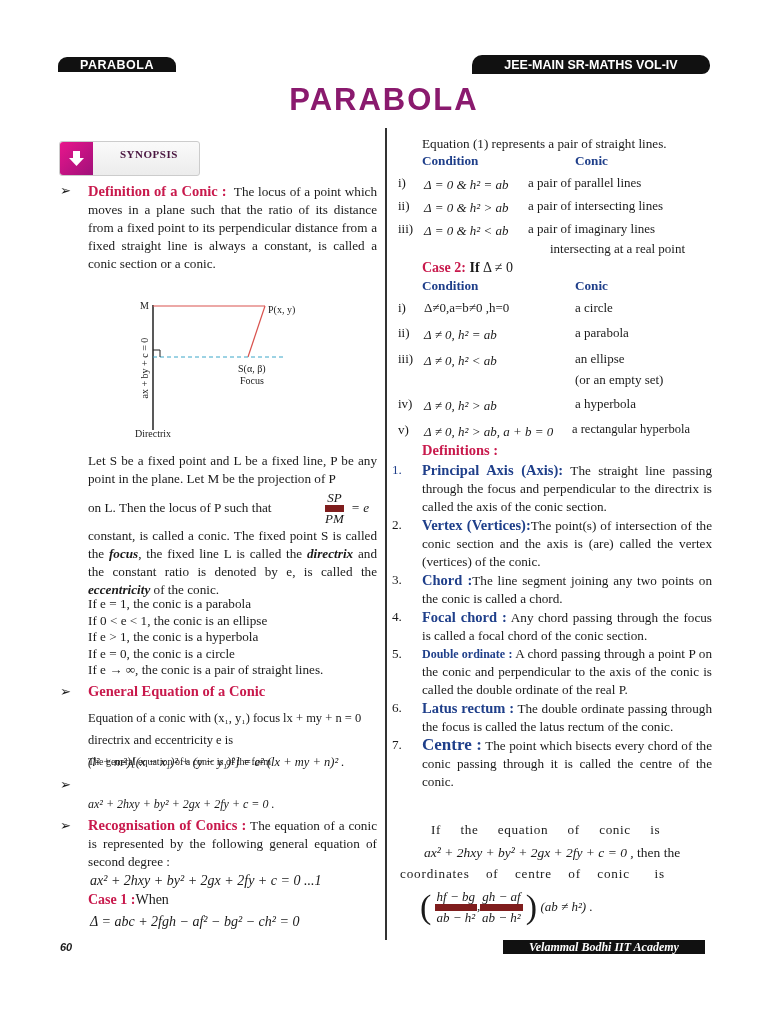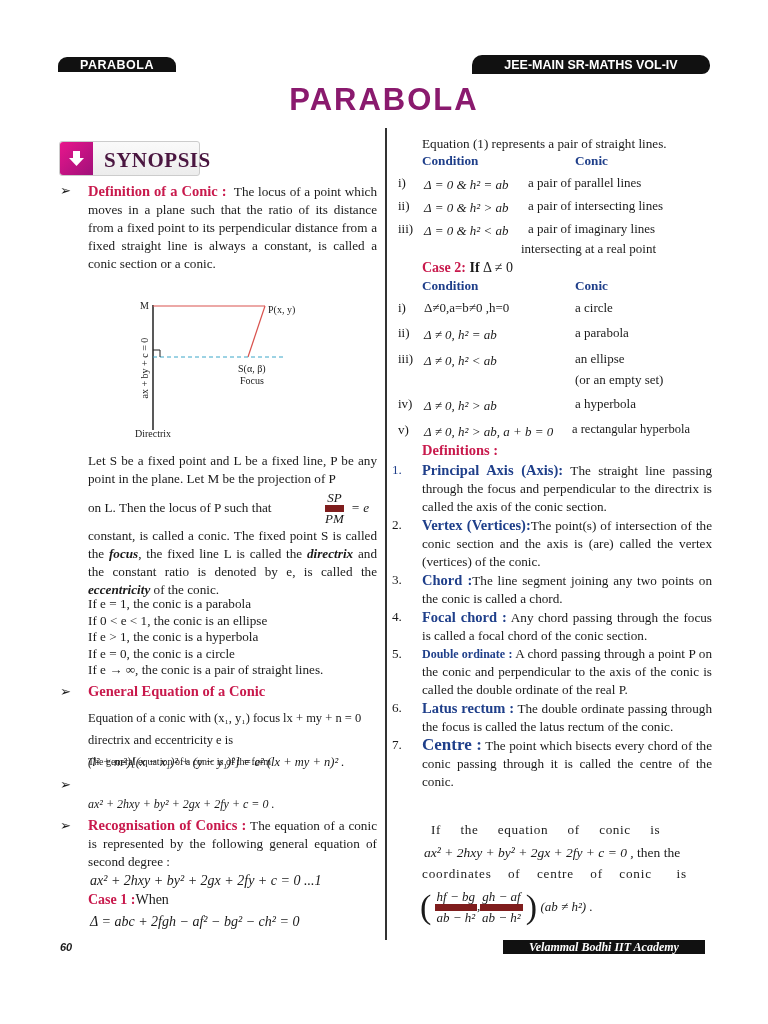--- a/index.html
+++ b/index.html
@@ -13,21 +13,21 @@
                border-radius:10px 10px 8px 0; font-family:"Liberation Sans", sans-serif; font-weight:bold;
                font-size:12.5px; text-align:center; line-height:20px; }
   .title { left:0; width:768px; top:82px; text-align:center; font-family:"Liberation Sans", sans-serif;
            font-weight:bold; font-size:31px; color:#8a1a6e; letter-spacing:2px; }
   .divider-v { left:385px; top:128px; width:1.5px; height:812px; background:#333; }
   .synopsis { left:59px; top:141px; width:139px; height:33px; border:1px solid #ccc; border-radius:3px;
               background:linear-gradient(#fafafa,#ececec); }
   .synopsis .ico { position:absolute; left:0; top:0; width:33px; height:33px;
                    background:linear-gradient(135deg,#e8168c,#a0107a); border-radius:3px 0 0 3px; }
   .synopsis .ico svg { position:absolute; left:9px; top:9px; }
-  .synopsis .lbl { position:absolute; left:44px; top:6px; font-weight:bold; font-size:21px; color:#4a1640; letter-spacing:0.5px; }
+  .synopsis .lbl { position:absolute; left:60px; top:6px; font-weight:bold; font-size:11px; color:#4a1640; letter-spacing:0.5px; }
   .red { color:#c8194c; font-weight:bold; }
   .blue { color:#1f3f8a; font-weight:bold; }
   .pink { color:#c8194c; font-weight:bold; }
   .para { line-height:18px; text-align:justify; }
   .m { font-style:italic; }
   .footer-page { left:60px; top:941px; font-family:"Liberation Sans", sans-serif; font-weight:bold;
                  font-style:italic; font-size:11px; }
   .footer-brand { left:503px; top:940px; width:202px; height:14px; background:#111; color:#fff;
                   font-weight:bold; font-style:italic; font-size:12px; text-align:center; line-height:14px; }
   .row { position:absolute; font-size:13px; }
@@ -134,21 +134,21 @@
 <div class="row m" style="left:424px; top:177px;">Δ = 0 &amp; h² = ab</div>
 <div class="row" style="left:528px; top:175px;">a pair of parallel lines</div>
 
 <div class="row" style="left:398px; top:198px;"><span>ii)</span></div>
 <div class="row m" style="left:424px; top:200px;">Δ = 0 &amp; h² &gt; ab</div>
 <div class="row" style="left:528px; top:198px;">a pair of intersecting lines</div>
 
 <div class="row" style="left:398px; top:221px;"><span>iii)</span></div>
 <div class="row m" style="left:424px; top:223px;">Δ = 0 &amp; h² &lt; ab</div>
 <div class="row" style="left:528px; top:221px;">a pair of imaginary lines</div>
-<div class="row" style="left:521px; top:241px;">intersecting at a real point</div>
+<div class="row" style="left:550px; top:241px;">intersecting at a real point</div>
 
 <div class="abs" style="left:422px; top:260px; font-size:14px;">
   <span class="pink">Case 2:</span>
   <b>If</b>
   <span>Δ ≠ 0</span>
 </div>
 <div class="abs blue" style="left:422px; top:278px;">Condition</div>
 <div class="abs blue" style="left:575px; top:278px;">Conic</div>
 
 <div class="row" style="left:398px; top:300px;">i)</div>
@@ -216,21 +216,21 @@
     <span class="blue" style="font-size:17px;">Centre :</span><span> The point which bisects every chord of</span>
     <span>the conic passing through it is called the centre of</span>
     <span>the conic.</span>
   </div>
 </div>
 
 <div class="abs" style="left:420px; top:822px; width:288px; white-space:pre; letter-spacing:0.6px;margin-left:11px;">If     the     equation     of     conic     is</div>
 <div class="abs" style="left:424px; top:845px; font-size:13.5px;">
   <span class="m">ax² + 2hxy + by² + 2gx + 2fy + c = 0 ,</span><span> then the</span>
 </div>
-<div class="abs" style="left:422px; top:866px; width:288px; white-space:pre; letter-spacing:0.8px;">coordinates    of    centre    of    conic      is</div>
+<div class="abs" style="left:400px; top:866px; width:288px; white-space:pre; letter-spacing:0.8px;">coordinates    of    centre    of    conic      is</div>
 <div class="abs" style="left:420px; top:888px; font-size:13px;">
   <span style="font-size:34px; vertical-align:middle; font-weight:100;">(</span>
   <span class="frac">
     <span class="num">hf − bg</span>
     <span>ab − h²</span>
   </span>,<span class="frac">
     <span class="num">gh − af</span>
     <span>ab − h²</span>
   </span>
   <span style="font-size:34px; vertical-align:middle; font-weight:100;">)</span>

